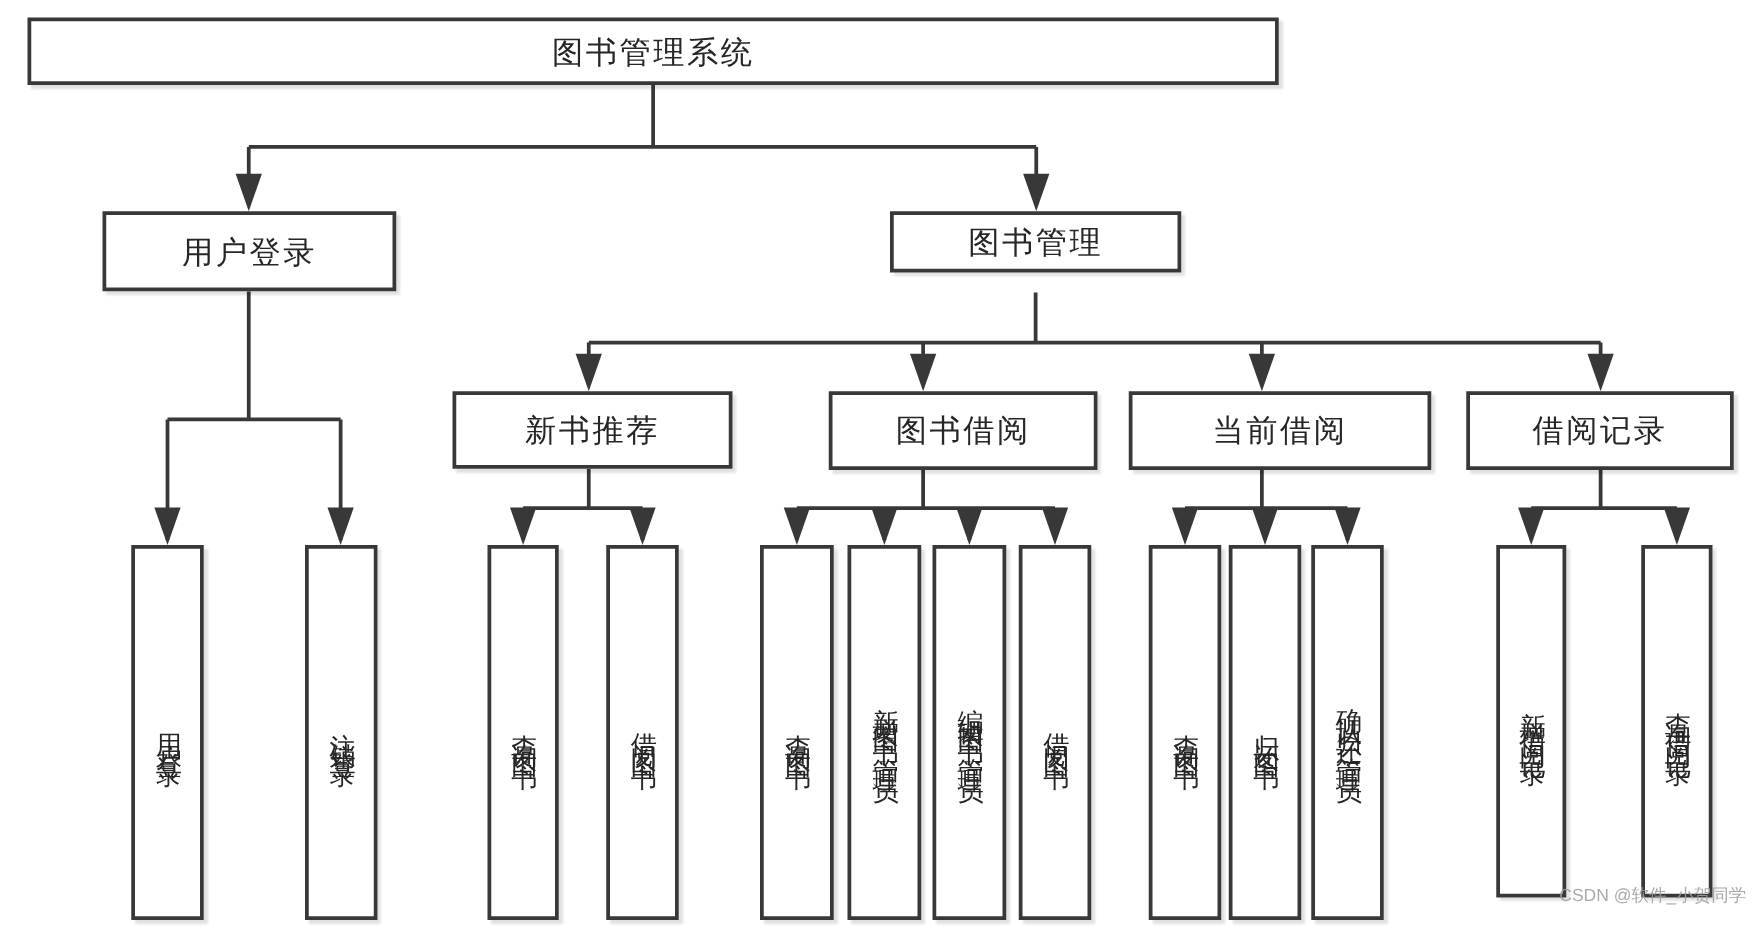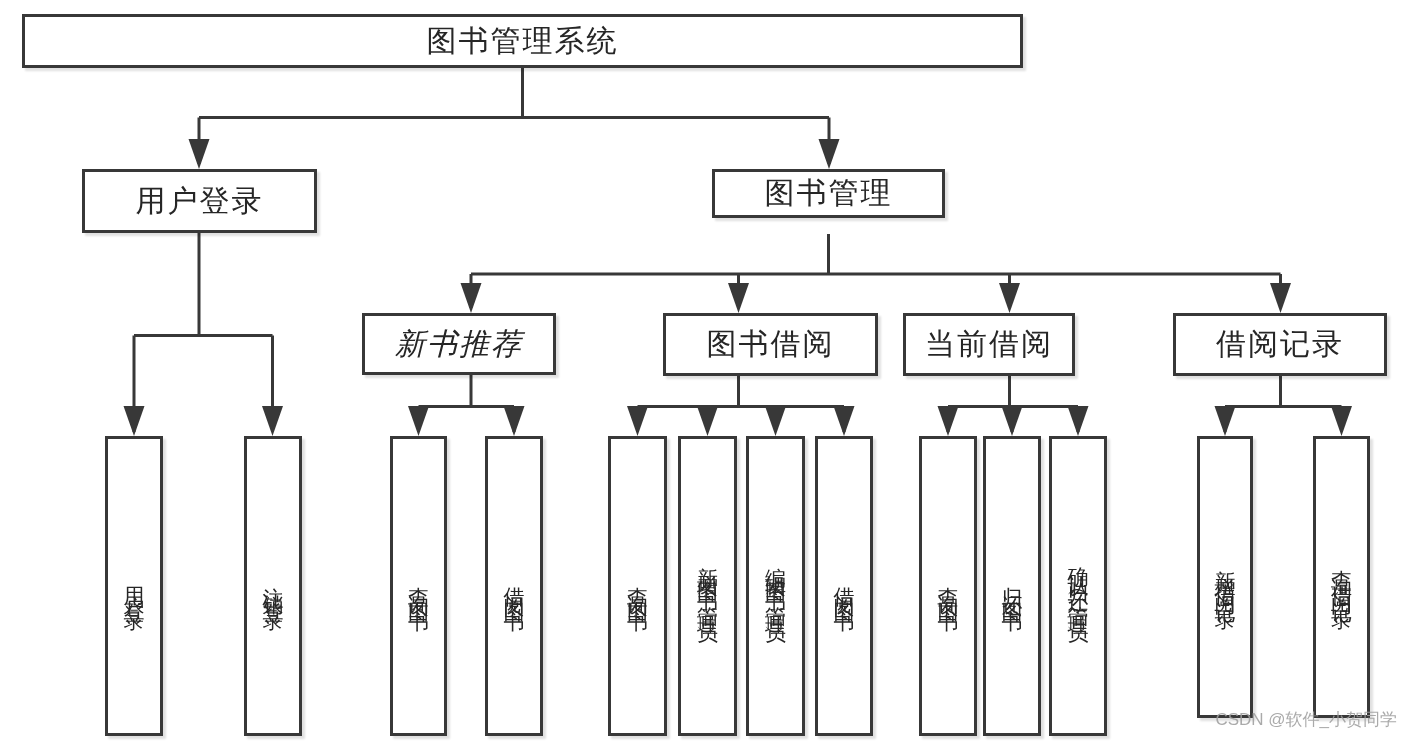--- a/index.html
+++ b/index.html
@@ -21,39 +21,39 @@
     box-sizing: border-box;
     border: 3px solid #383838;
     background: #ffffff;
     display: flex;
     align-items: center;
     justify-content: center;
     box-shadow: 3px 3px 2px rgba(0,0,0,0.12);
     color: #262626;
   }
   .hbox span {
-    font-size: 30px;
+    font-size: 25px;
     letter-spacing: 2px;
     white-space: nowrap;
     color: #262626;
   }
   .vbox span {
     writing-mode: vertical-rl;
     text-orientation: mixed;
     font-size: 21px;
     letter-spacing: 8px;
     color: #262626;
     white-space: nowrap;
   }
   .watermark {
     position: absolute;
     left: 1182px;
     top: 708px;
     width: 215px;
-    font-size: 17px;
+    font-size: 14px;
     color: rgba(158,158,158,0.88);
     white-space: nowrap;
     z-index: 20;
     text-align: right;
   }
 </style>
 </head>
 <body>
 
 <div class="canvas">
@@ -102,27 +102,27 @@
     <span>图书管理系统</span>
   </div>
 
   <div class="node hbox" style="left:82px; top:169px; width:235px; height:64px;">
     <span>用户登录</span>
   </div>
   <div class="node hbox" style="left:712px; top:169px; width:233px; height:49px;">
     <span>图书管理</span>
   </div>
 
-  <div class="node hbox" style="left:362px; top:313px; width:194px; height:62px;font-style:italic;">
+  <div class="node hbox" style="left:362px; top:313px; width:224px; height:62px;">
     <span>新书推荐</span>
   </div>
   <div class="node hbox" style="left:631px; top:313px; width:215px; height:63px;margin-left:32px;">
     <span>图书借阅</span>
   </div>
-  <div class="node hbox" style="left:903px; top:313px; width:172px; height:63px;">
+  <div class="node hbox" style="left:903px; top:313px; width:242px; height:63px;">
     <span>当前借阅</span>
   </div>
   <div class="node hbox" style="left:1173px; top:313px; width:214px; height:63px;">
     <span>借阅记录</span>
   </div>
 
   <div class="node vbox" style="left:105px; top:436px; width:58px; height:300px;">
     <span>用户登录</span>
   </div>
   <div class="node vbox" style="left:244px; top:436px; width:58px; height:300px;">

